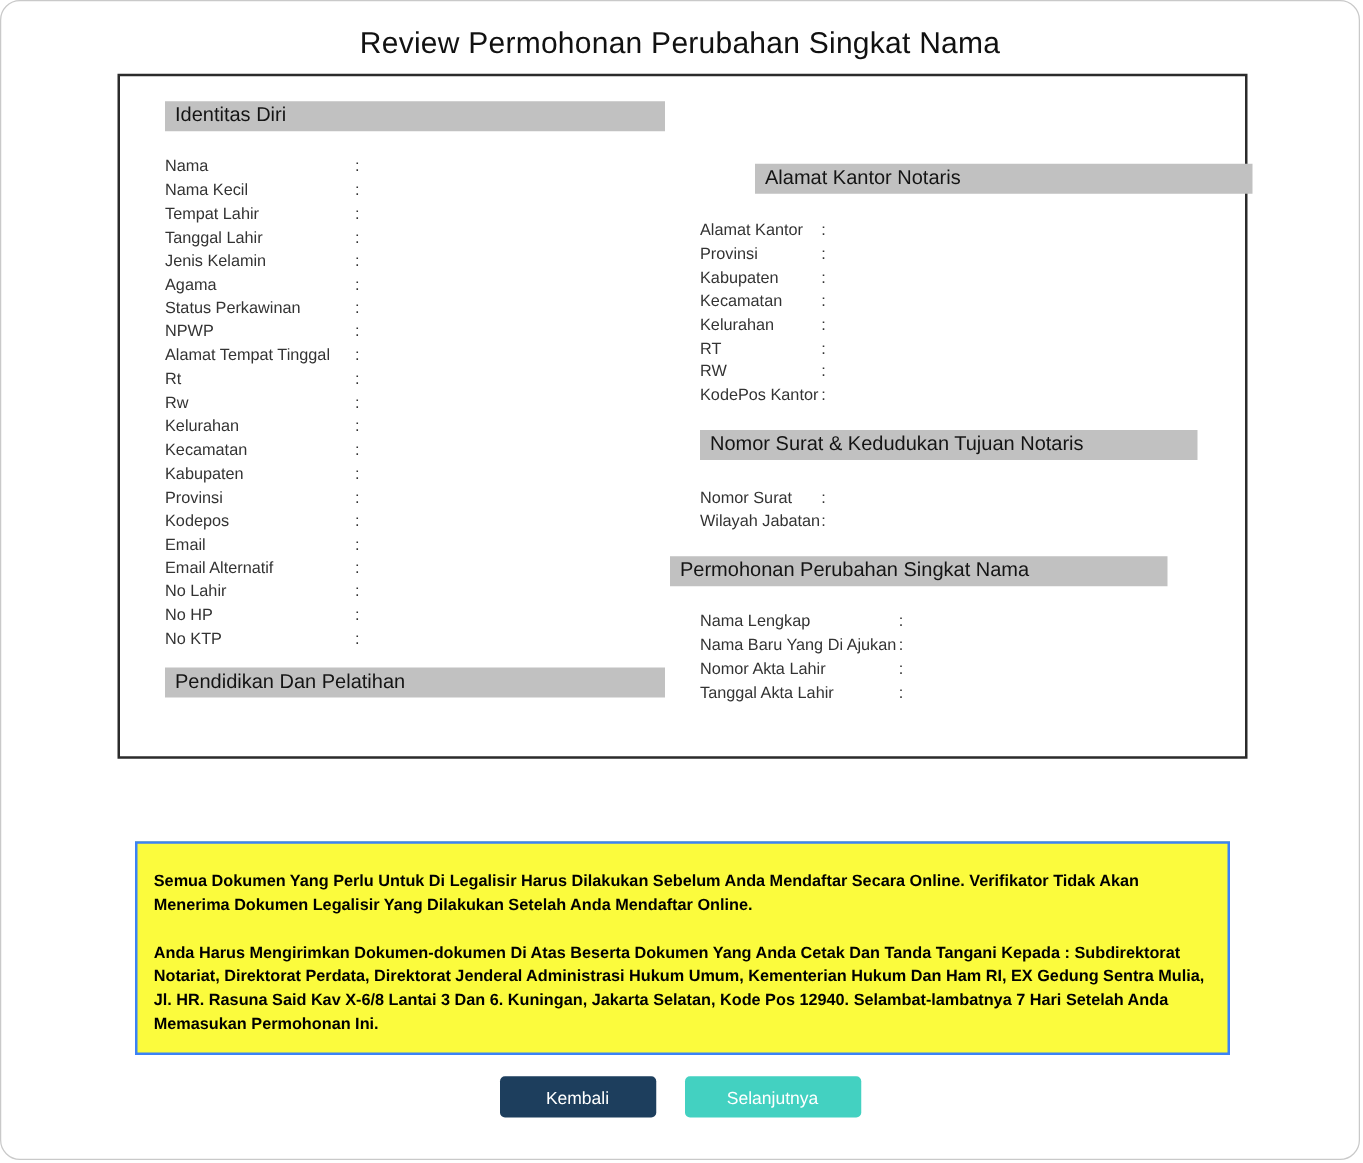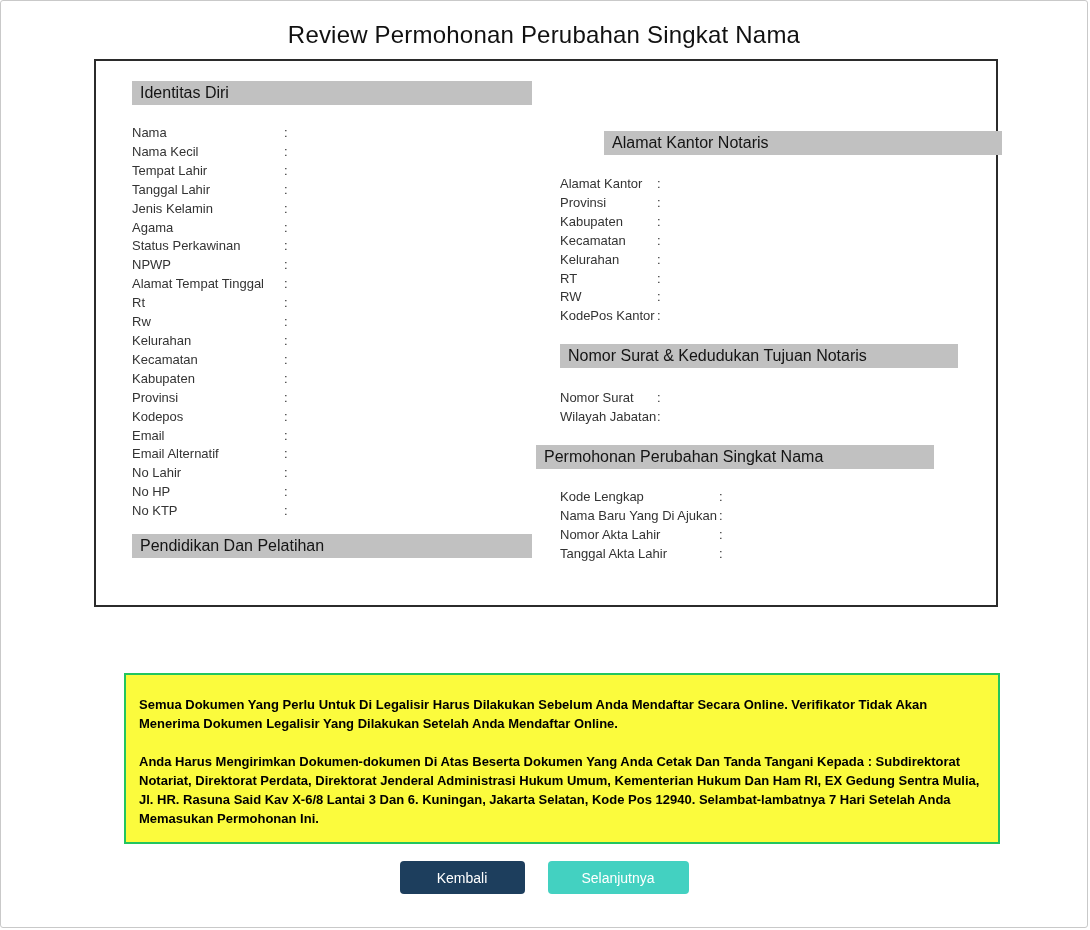--- a/index.html
+++ b/index.html
@@ -4,21 +4,21 @@
 <style>
   * { box-sizing: border-box; }
   html,body { margin:0; padding:0; background:#fff; }
   body {
     width:1090px; height:930px;
     font-family:"Liberation Sans", sans-serif;
     color:#1a1a1a;
   }
   .screen {
     position:relative; width:1088px; height:928px; margin:0;
-    border:1px solid #c9c9c9; border-radius:3px;
+    border:1px solid #c9c9c9; border-radius:16px;
     background:#fff; overflow:hidden;
   }
   .page-title {
     position:absolute; top:20px; left:0; width:100%;
     text-align:center; font-size:24px; font-weight:500;
     letter-spacing:0.2px; color:#111;
   }
   .card {
     position:absolute; left:93px; top:58px; width:904px; height:548px;
     border:2px solid #2b2b2b; background:#fff;
@@ -55,25 +55,24 @@
   .agree-row {
     position:absolute; left:103px; top:629px;
     display:flex; align-items:center; gap:7px;
     font-size:13.5px; color:#2e2e2e;
   }
   .agree-row input[type=checkbox] {
     width:14px; height:14px; margin:0; accent-color:#444;
   }
   .notice {
     position:absolute; left:107px; top:672px; width:876px; height:171px;
-    background:#fbfb3d; border:2px solid #22c55e;
+    background:#fbfb3d; border:2px solid #3b82f6;
     padding:20px 16px 0 13px;
     font-size:13px; font-weight:bold; color:#000;
     line-height:19px;
-    margin-left:16px;
   }
   .notice p { margin:0 0 19px 0; }
   .actions {
     position:absolute; left:0; top:860px; width:100%;
     display:flex; justify-content:center; gap:23px;
   }
   .btn {
     height:33px; border:none; border-radius:4px;
     font-size:14px; color:#fff; cursor:pointer;
     display:flex; align-items:center; justify-content:center;
@@ -230,21 +229,21 @@
       <div class="frow">
           <span class="flabel">Wilayah Jabatan</span>
           <span class="fcolon">:</span>
         </div>
     </div>
 
     <div class="section-bar bar-permohonan">Permohonan Perubahan Singkat Nama</div>
 
     <div class="rows rows-permohonan">
       <div class="frow">
-          <span class="flabel">Kode Lengkap</span>
+          <span class="flabel">Nama Lengkap</span>
           <span class="fcolon">:</span>
         </div>
       <div class="frow">
           <span class="flabel">Nama Baru Yang Di Ajukan</span>
           <span class="fcolon">:</span>
         </div>
       <div class="frow">
           <span class="flabel">Nomor Akta Lahir</span>
           <span class="fcolon">:</span>
         </div>

